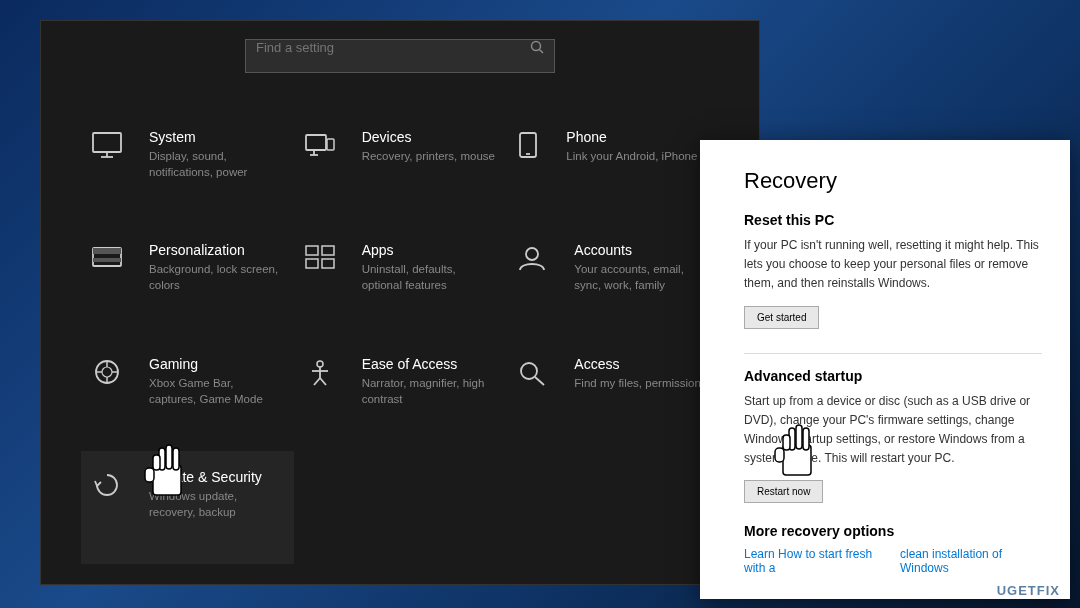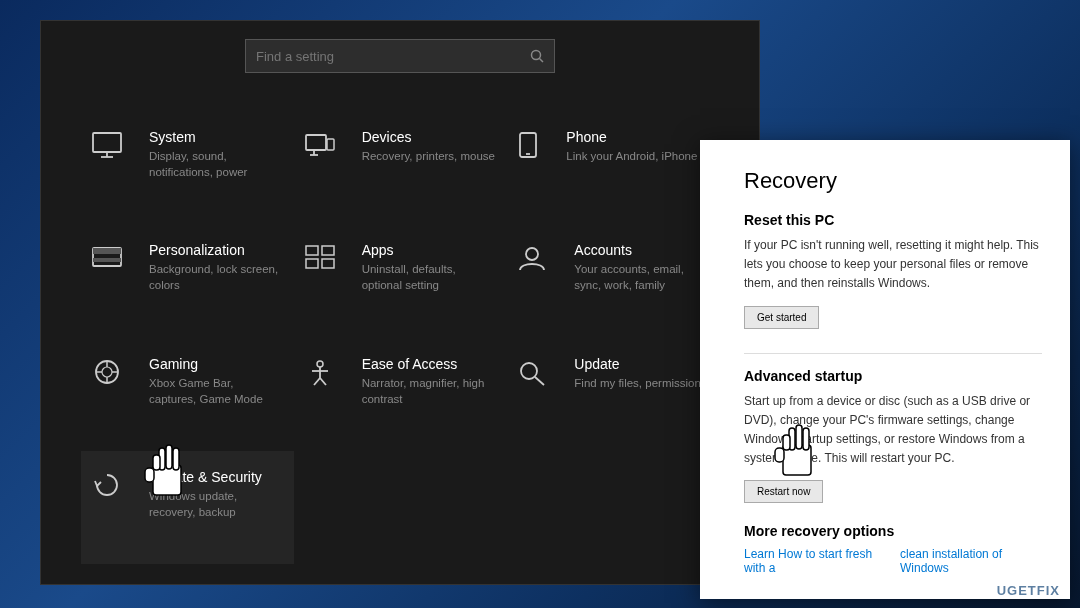--- a/index.html
+++ b/index.html
@@ -31,21 +31,21 @@
       padding: 18px;
       background: #1a1a1a;
     }
 
     .search-bar {
       width: 310px;
       height: 34px;
       background: #2d2d2d;
       border: 1px solid #555;
       display: flex;
-      align-items: center;
+      align-items: flex-start;
       padding: 0 10px;
       gap: 8px;
     }
 
     .search-input {
       background: transparent;
       border: none;
       outline: none;
       color: #aaa;
       font-size: 13px;
@@ -283,21 +283,21 @@
       <div class="item-icon">
         <svg width="32" height="28" viewBox="0 0 32 28" fill="none">
           <rect x="2" y="2" width="12" height="9" stroke="#ccc" stroke-width="1.5" fill="none"></rect>
           <rect x="18" y="2" width="12" height="9" stroke="#ccc" stroke-width="1.5" fill="none"></rect>
           <rect x="2" y="15" width="12" height="9" stroke="#ccc" stroke-width="1.5" fill="none"></rect>
           <rect x="18" y="15" width="12" height="9" stroke="#ccc" stroke-width="1.5" fill="none"></rect>
         </svg>
       </div>
       <div class="item-text">
         <div class="item-title">Apps</div>
-        <div class="item-desc">Uninstall, defaults, optional setting</div>
+        <div class="item-desc">Uninstall, defaults, optional features</div>
       </div>
     </div>
 
     <div class="settings-item">
       <div class="item-icon">
         <svg width="32" height="28" viewBox="0 0 32 28" fill="none">
           <circle cx="16" cy="10" r="6" stroke="#ccc" stroke-width="1.8" fill="none"></circle>
           <path d="M4 26 C4 18 28 18 28 26" stroke="#ccc" stroke-width="1.8" fill="none"></path>
         </svg>
       </div>
@@ -341,21 +341,21 @@
     </div>
 
     <div class="settings-item">
       <div class="item-icon">
         <svg width="32" height="28" viewBox="0 0 32 28" fill="none">
           <circle cx="13" cy="13" r="8" stroke="#ccc" stroke-width="1.8" fill="none"></circle>
           <line x1="19" y1="19" x2="28" y2="27" stroke="#ccc" stroke-width="1.8"></line>
         </svg>
       </div>
       <div class="item-text">
-        <div class="item-title">Update</div>
+        <div class="item-title">Access</div>
         <div class="item-desc">Find my files, permissions</div>
       </div>
     </div>
 
     <div class="settings-item" style="background: rgba(255,255,255,0.05);">
       <div class="item-icon">
         <svg width="32" height="28" viewBox="0 0 32 28" fill="none">
           <path d="M16 4 A10 10 0 1 1 6 14" stroke="#ccc" stroke-width="1.8" fill="none"></path>
           <polyline points="4,10 6,15 10,11" stroke="#ccc" stroke-width="1.8" fill="none"></polyline>
         </svg>

